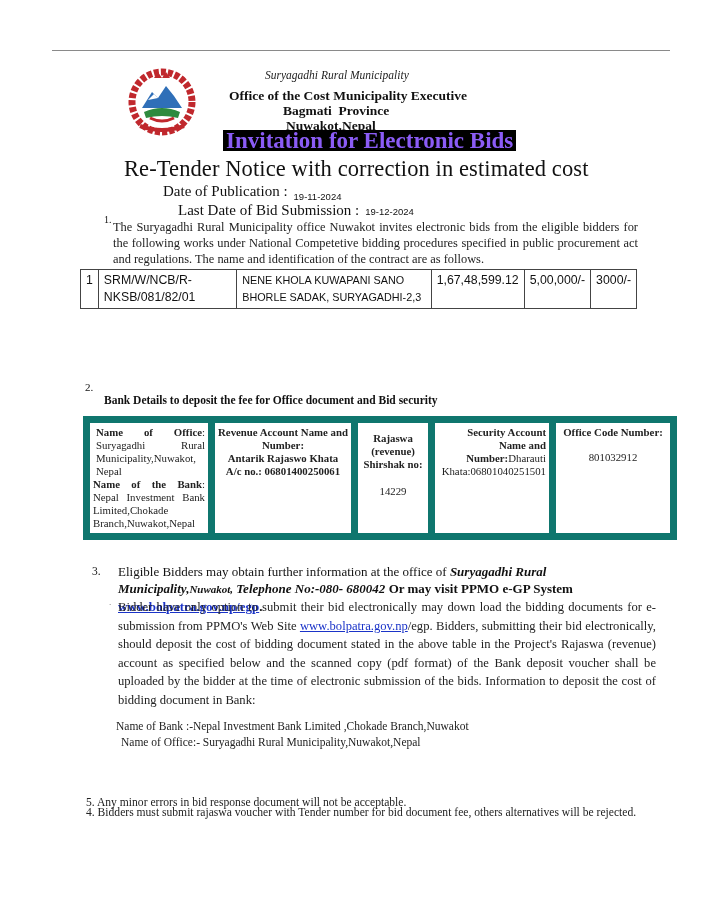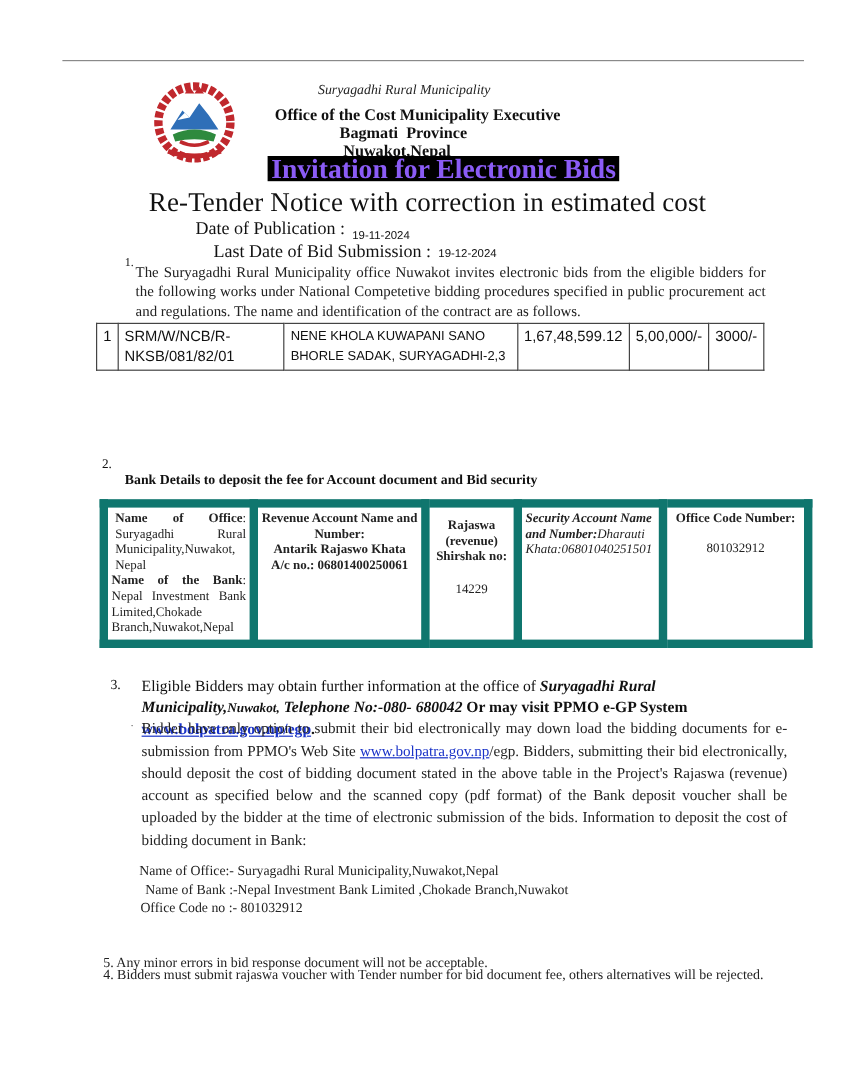--- a/index.html
+++ b/index.html
@@ -24,21 +24,21 @@
   table.t1 tr.head td { height:50px; }
   table.t1 .desc { font-size:10.8px; }
 
   .num2 { position:absolute; left:85px; top:381px; font-size:11px; }
   .bankhead { position:absolute; left:104px; top:394px; font-weight:bold; font-size:11.5px; }
   table.t2 { position:absolute; left:83px; top:416px; width:594px; border-collapse:collapse; font-size:10.8px; color:#222; }
   table.t2 td { border:7px solid #0f766e; vertical-align:top; padding:3px 3px; line-height:13px; }
   table.t2 .c1 { width:112px; text-align:justify; padding-left:3px; }
   table.t2 .c2 { width:130px; text-align:center;margin-top:46px; }
   table.t2 .c3 { width:64px; text-align:center; }
-  table.t2 .c4 { width:108px; text-align:left;font-style:italic; }
+  table.t2 .c4 { width:108px; text-align:right; }
   table.t2 .c5 { text-align:center; }
   .b { font-weight:bold; }
 
   .num3 { position:absolute; left:92px; top:565px; font-size:11.5px; }
   .p3a { position:absolute; left:118px; top:563px; width:528px; font-size:13px; line-height:17px; }
   .p3a .it { font-style:italic; font-weight:bold; }
   .p3a .sm { font-size:11px; }
   a.lnk { color:#1a33c8; text-decoration:underline;margin-top:31px; }
   .dot3 { position:absolute; left:109px; top:597px; font-size:9px; color:#666; }
   .p3b { position:absolute; left:118px; top:598px; width:538px; font-size:12.6px; line-height:18.5px; text-align:justify; color:#222; }
@@ -89,21 +89,21 @@
     <td>SRM/W/NCB/R-NKSB/081/82/01</td>
     <td class="desc">NENE KHOLA KUWAPANI SANO BHORLE SADAK, SURYAGADHI-2,3</td>
     <td>1,67,48,599.12</td>
     <td>5,00,000/-</td>
     <td>3000/-</td>
   </tr>
 </tbody>
   </table>
 
 <div class="num2">2.</div>
-<div class="bankhead">Bank Details to deposit the fee for Account document and Bid security</div>
+<div class="bankhead">Bank Details to deposit the fee for Office document and Bid security</div>
 
 <table class="t2">
   <tbody>
       <tr>
     <td class="c1">
       <div style="padding-left:3px"><span class="b">Name of Office</span>: <span>Suryagadhi Rural Municipality,Nuwakot, Nepal</span></div>
       <div><span class="b">Name of the Bank</span>: <span>Nepal Investment Bank Limited,Chokade Branch,Nuwakot,Nepal</span></div>
     </td>
     <td class="c2">
       <div class="b">Revenue Account Name and Number:</div>
@@ -129,19 +129,18 @@
 <div class="p3a">
   <span>Eligible Bidders  may obtain further information at the office  of </span><span class="it">Suryagadhi Rural Municipality,</span><span class="it sm">Nuwakot,</span>
   <span class="it">Telephone No:-080- 680042</span><span class="b"> Or may visit PPMO e-GP System </span><a class="lnk b" href="#">www.bolpatra.gov.np/egp</a><span class="b">.</span>
 </div>
 <div class="dot3">.</div>
 <div class="p3b">
   <span>Bidder have only option to submit their bid electronically may down load the bidding documents for e-submission from PPMO's Web Site </span><a class="lnk" href="#">www.bolpatra.gov.np</a><span>/egp. Bidders, submitting their bid electronically,  should  deposit the cost of bidding document stated in the  above  table  in  the  Project's  Rajaswa  (revenue)  account  as specified below and the scanned copy (pdf format) of the Bank deposit  voucher  shall  be  uploaded  by  the bidder at the time of electronic submission of the bids. Information to deposit the cost of bidding document in Bank:</span>
 </div>
 
 <div class="bankinfo">
+  <div>Name of Bank :-Nepal Investment Bank Limited ,Chokade Branch,Nuwakot</div>
   <div>Name of Office:- Suryagadhi Rural Municipality,Nuwakot,Nepal</div>
-  <div>Name of Bank :-Nepal Investment Bank Limited ,Chokade Branch,Nuwakot</div>
-  <div>Office Code no :- 801032912</div>
 </div>
 
 <div class="item4">4. Bidders must submit rajaswa voucher with Tender number for bid document fee, others alternatives will be rejected.</div>
 <div class="item5">5.  Any minor errors in bid response document will not be acceptable.</div>
 
 </body></html>

